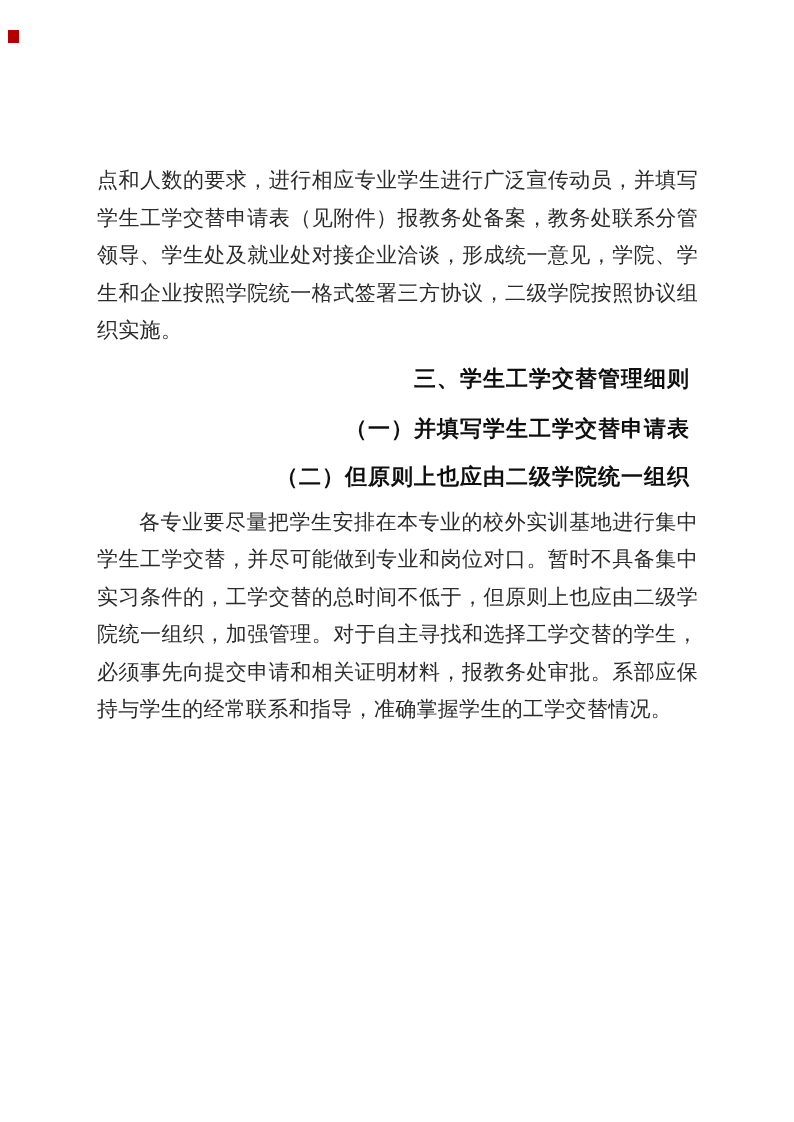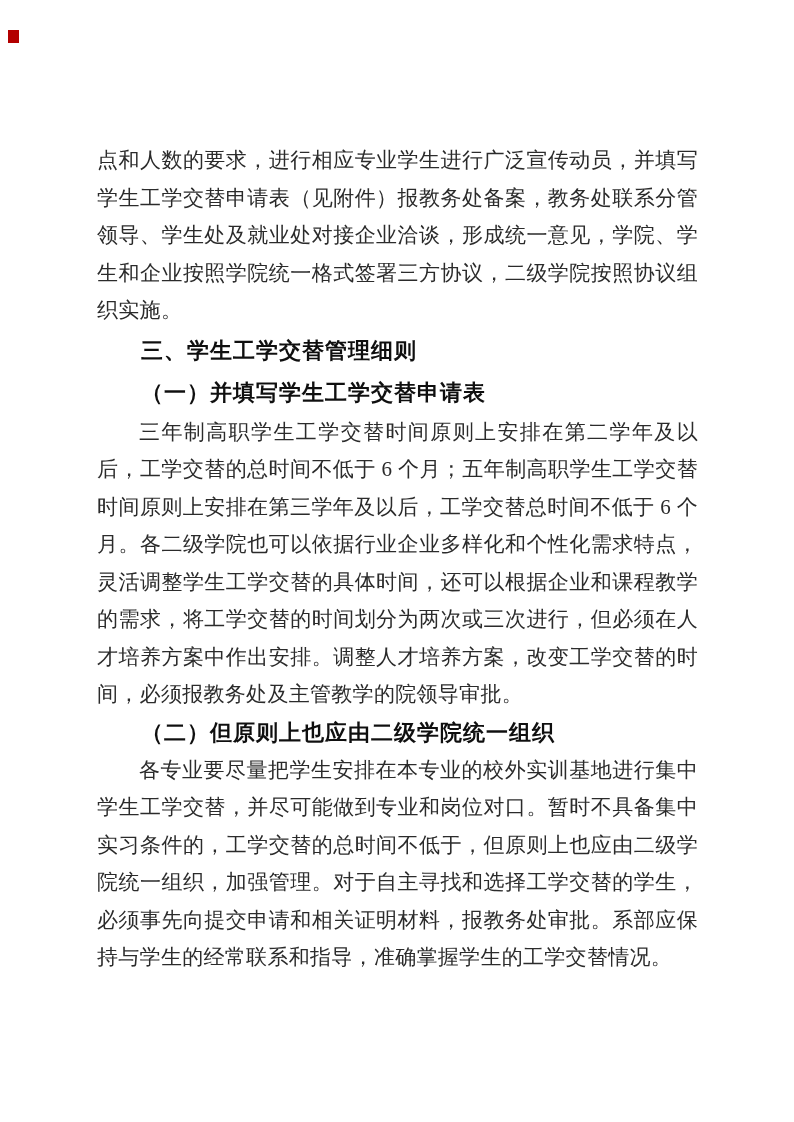--- a/index.html
+++ b/index.html
@@ -35,28 +35,29 @@
     font-size: 21px;
     line-height: 37.5px;
     text-align: justify;
     text-align-last: left;
     text-indent: 2em;
     letter-spacing: 0.3px;
     word-break: break-all;
   }
   .para.no-indent {
     text-indent: 0;
+    margin-top: 20px;
   }
   .heading {
-    margin: 0;
+    margin: 8px;
     font-size: 22px;
     font-weight: bold;
     color: #0f0f0f;
     text-indent: 2em;
-    text-align: left;
+    text-align: right;
     font-family: "Liberation Sans", "DejaVu Sans", sans-serif;
     letter-spacing: 1px;
   }
   .heading.level-1 {
     line-height: 42px;
   }
   .heading.level-2a {
     line-height: 42px;
   }
   .heading.level-2b {
@@ -65,17 +66,16 @@
 </style>
 </head>
 <body>
 
 <div class="page">
   <div class="red-mark" style="background: rgb(179, 0, 0);"></div>
   <main class="content">
     <p class="para no-indent">点和人数的要求，进行相应专业学生进行广泛宣传动员，并填写学生工学交替申请表（见附件）报教务处备案，教务处联系分管领导、学生处及就业处对接企业洽谈，形成统一意见，学院、学生和企业按照学院统一格式签署三方协议，二级学院按照协议组织实施。</p>
     <h2 class="heading level-1">三、学生工学交替管理细则</h2>
     <h3 class="heading level-2a">（一）并填写学生工学交替申请表</h3>
-    <p class="para">三年制高职学生工学交替时间原则上安排在第二学年及以后，工学交替的总时间不低于 6 个月；五年制高职学生工学交替时间原则上安排在第三学年及以后，工学交替总时间不低于 6 个月。各二级学院也可以依据行业企业多样化和个性化需求特点，灵活调整学生工学交替的具体时间，还可以根据企业和课程教学的需求，将工学交替的时间划分为两次或三次进行，但必须在人才培养方案中作出安排。调整人才培养方案，改变工学交替的时间，必须报教务处及主管教学的院领导审批。</p>
     <h3 class="heading level-2b">（二）但原则上也应由二级学院统一组织</h3>
     <p class="para">各专业要尽量把学生安排在本专业的校外实训基地进行集中学生工学交替，并尽可能做到专业和岗位对口。暂时不具备集中实习条件的，工学交替的总时间不低于，但原则上也应由二级学院统一组织，加强管理。对于自主寻找和选择工学交替的学生，必须事先向提交申请和相关证明材料，报教务处审批。系部应保持与学生的经常联系和指导，准确掌握学生的工学交替情况。</p>
   </main>
 </div>
 
 </body></html>

